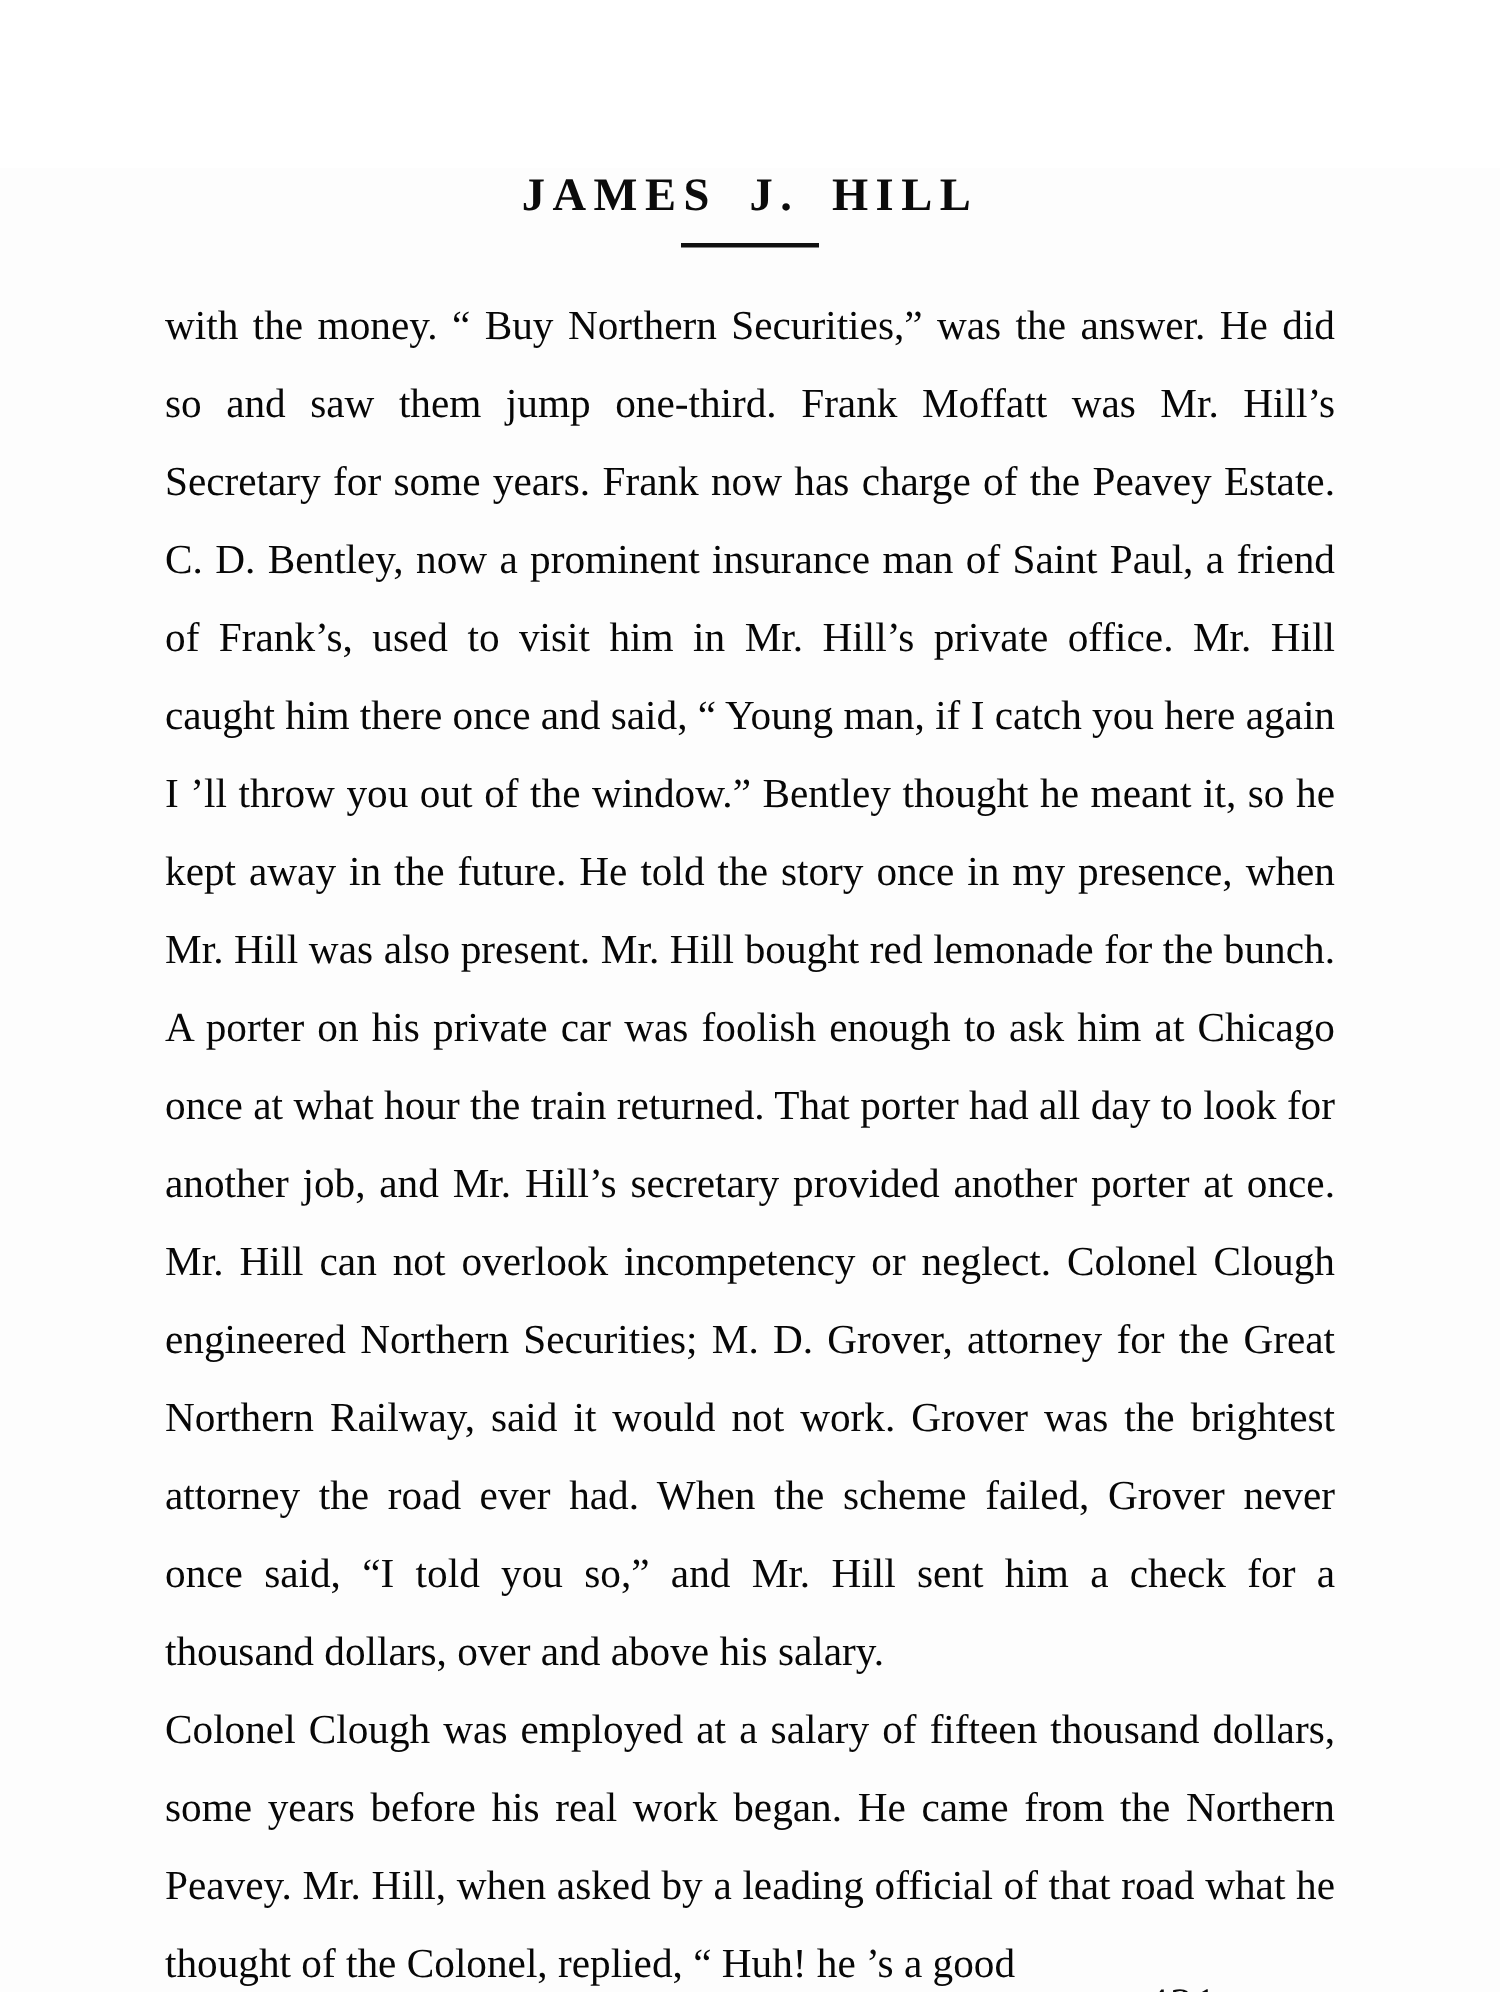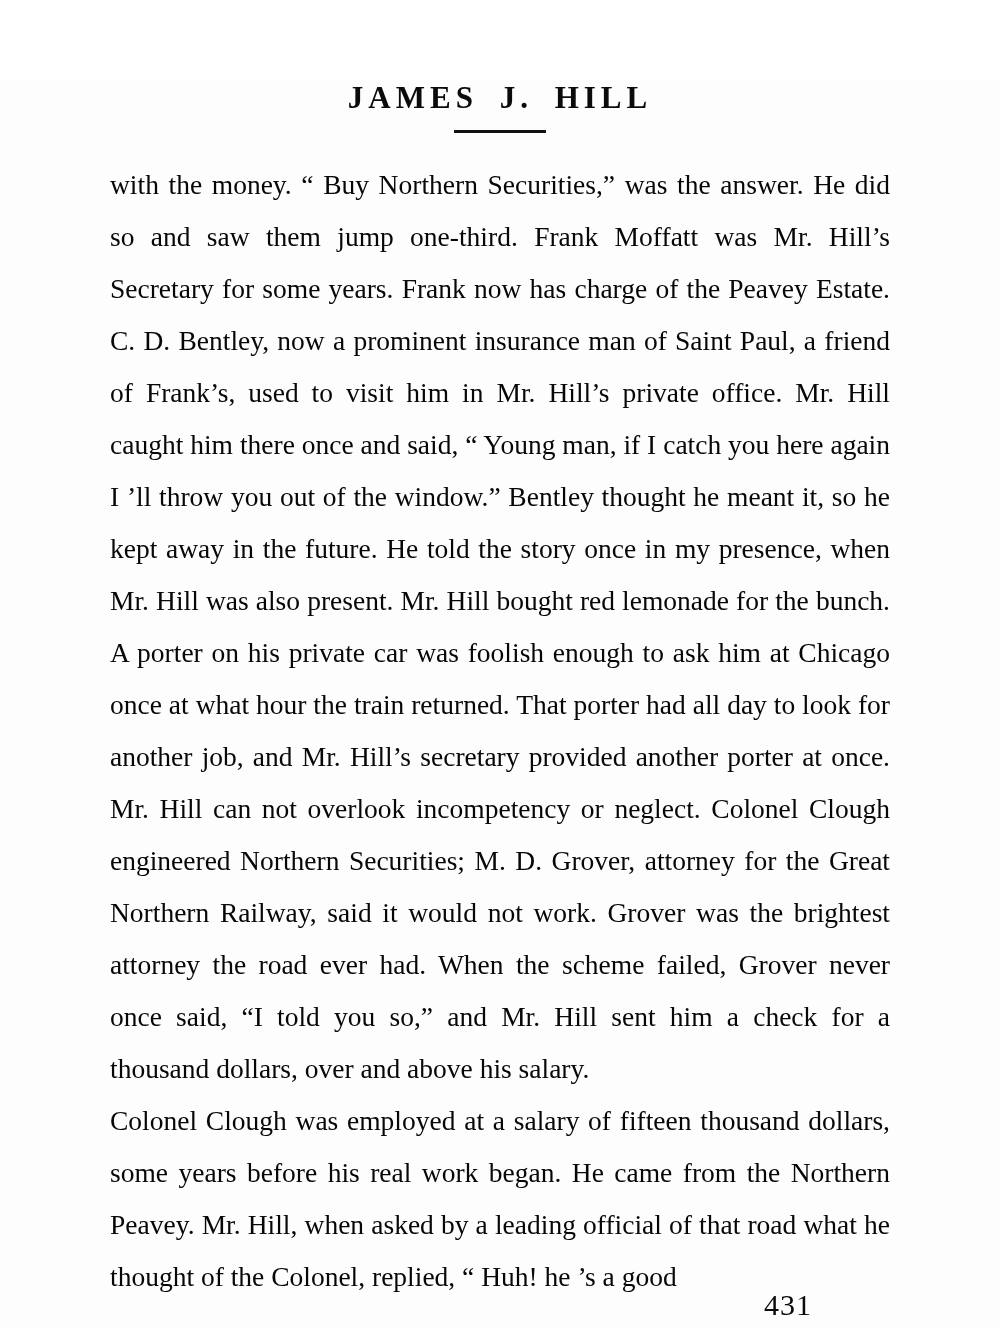--- a/index.html
+++ b/index.html
@@ -21,21 +21,21 @@
     box-sizing: border-box;
     padding: 0;
     background: #fdfdfd;
   }
   .running-head {
     text-align: center;
     font-family: "Liberation Serif", serif;
     font-size: 31px;
     letter-spacing: 5px;
     font-weight: 600;
-    margin-top: 80px;
+    margin-top: 112px;
     color: #0b0b0b;
     word-spacing: 9px;
   }
   .head-rule {
     width: 92px;
     height: 3px;
     background: #111;
     margin: 14px auto 0 auto;
   }
   .body-text {

